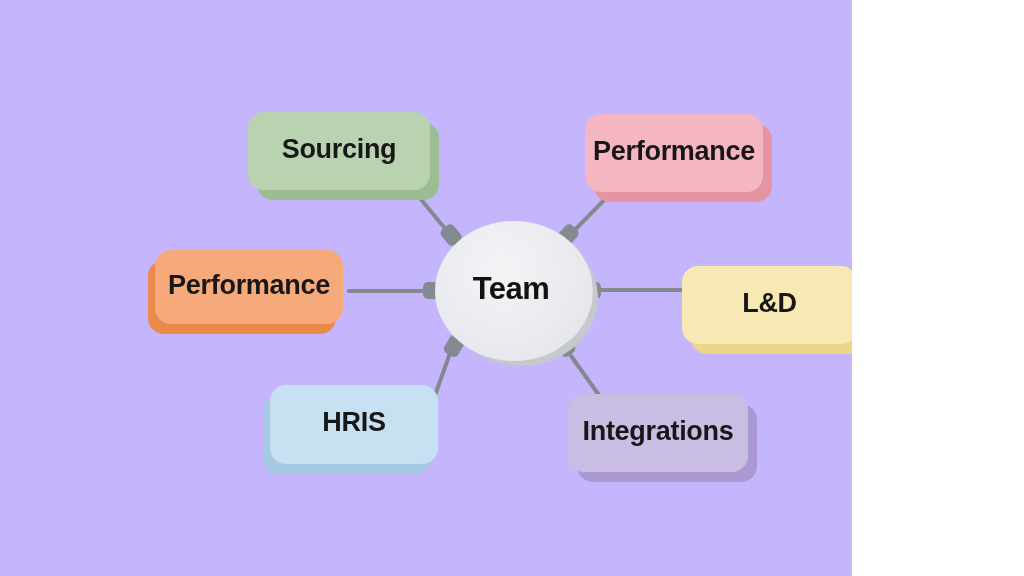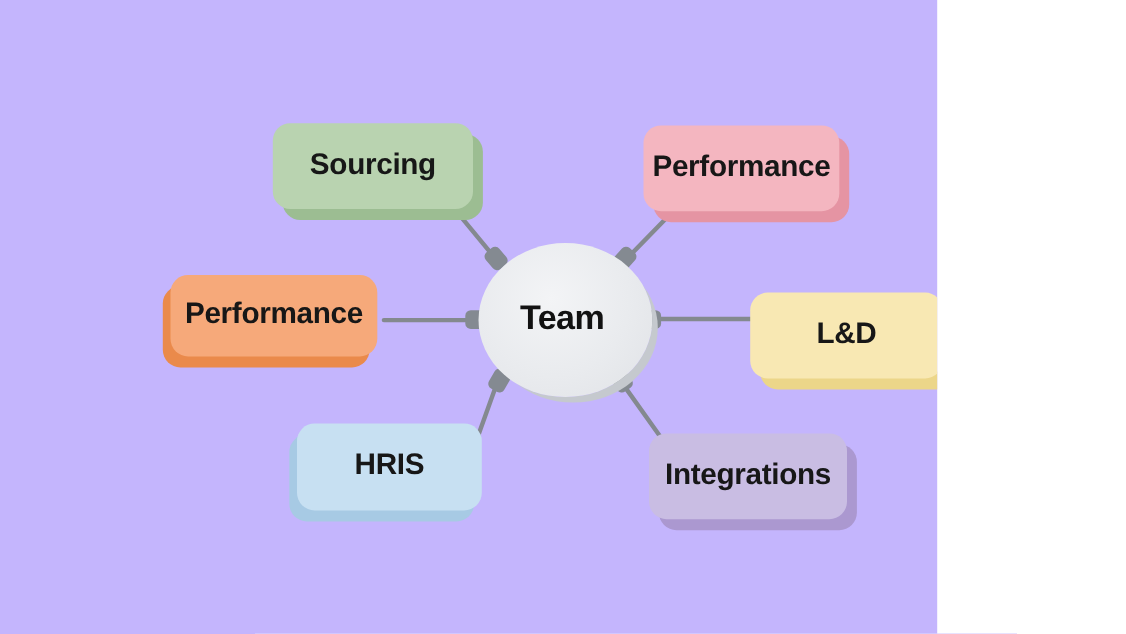--- a/index.html
+++ b/index.html
@@ -107,21 +107,21 @@
   </div>
 
   <div class="node-box shadow-dr" style="left: 682px; top: 250px; width: 175px; height: 78px; margin-top: 16px; --face: #f8e8b3; --edge: #ecd689;">
     <span class="box-label">L&amp;D</span>
   </div>
 
   <div class="node-box shadow-dl" style="left: 270px; top: 385px; width: 168px; height: 79px; --face: #c7e0f2; --edge: #a7cae4;">
     <span class="box-label">HRIS</span>
   </div>
 
-  <div class="node-box shadow-dr" style="left: 590px; top: 394px; width: 180px; height: 78px; text-align: right; --face: #c9bde3; --edge: #ab98d0;">
+  <div class="node-box shadow-dr" style="left: 568px; top: 394px; width: 180px; height: 78px; text-align: right; --face: #c9bde3; --edge: #ab98d0;">
     <span class="box-label">Integrations</span>
   </div>
 
   <div class="hub-circle">
     <span class="hub-label">Team</span>
   </div>
 
 </div>
 
 </body></html>

